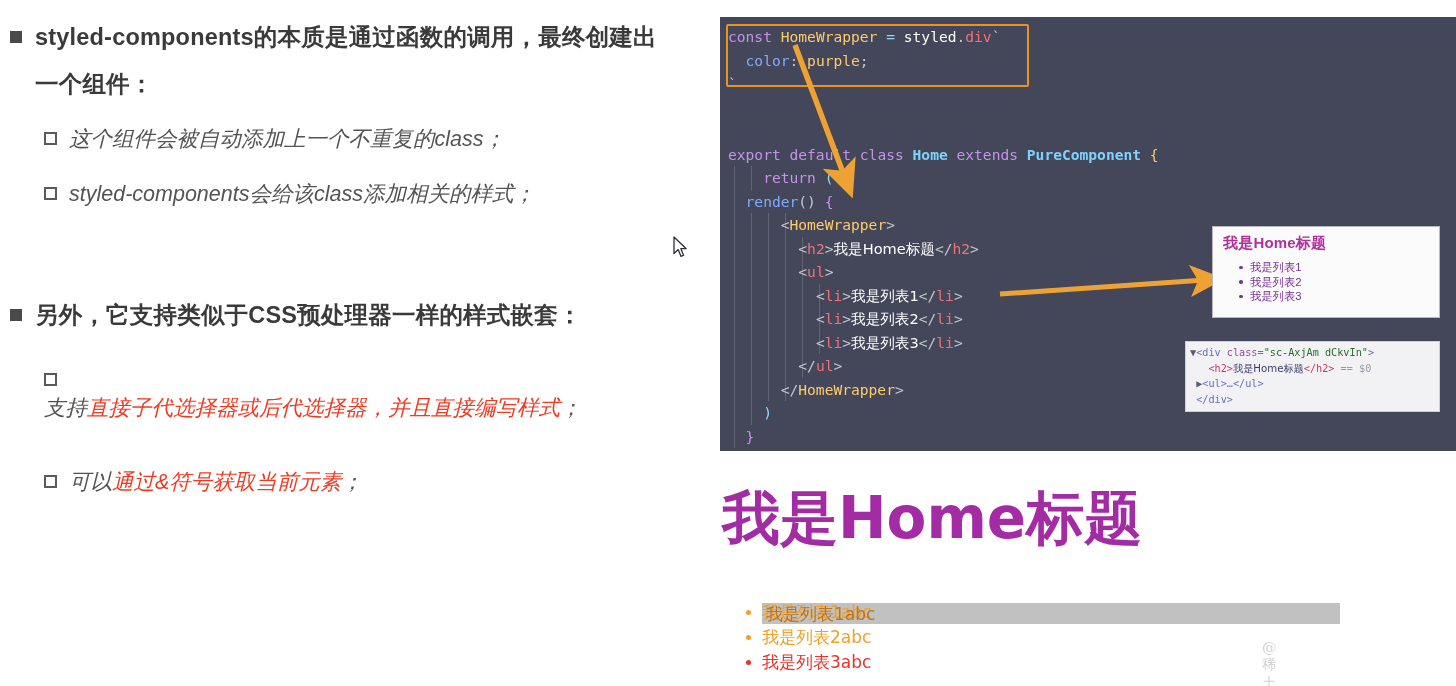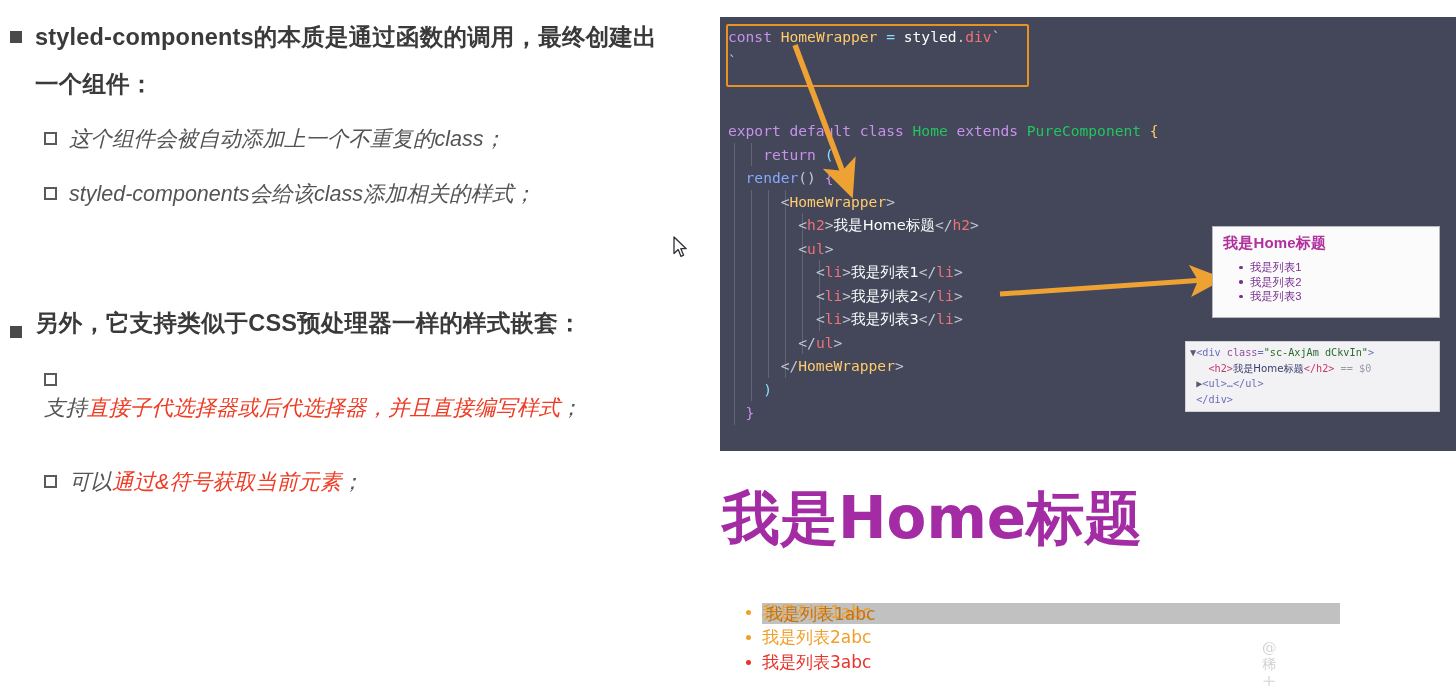--- a/index.html
+++ b/index.html
@@ -48,21 +48,21 @@
     font-size: 14.6px; line-height: 23.5px;
     color: #d6d9e0; padding: 8px 16px 0 0; overflow: hidden;
   }
   .code-line { white-space: pre; padding-left: 8px; height: 23.5px; position: relative; }
   .tok-kw      { color: #c792ea; }
   .tok-const   { color: #c792ea; }
   .tok-var     { color: #ffcb6b; }
   .tok-op      { color: #89ddff; }
   .tok-prop    { color: #82aaff; }
   .tok-attr    { color: #f07178; }
-  .tok-class   { color: #22c55e; }
+  .tok-class   { color: #7dd3fc; font-weight: bold; }
   .tok-fn      { color: #82aaff; }
   .tok-punc    { color: #c3c7d1; }
   .tok-tag     { color: #f07178; }
   .tok-tagy    { color: #ffcb6b; }
   .tok-brace   { color: #ffcb6b; }
   .tok-brace2  { color: #89ddff; }
   .tok-brace3  { color: #c792ea; }
   .tok-text    { color: #ffffff; }
   .cn          { font-family: "DejaVu Sans", "Liberation Sans", sans-serif; color:#fff; }
 
@@ -173,39 +173,40 @@
     <div class="bullet-l2" style="left:44px; top:117px;">
       <span class="mark-hollow"></span>
       <span class="txt">这个组件会被自动添加上一个不重复的class；</span>
     </div>
 
     <div class="bullet-l2" style="left:44px; top:172px;">
       <span class="mark-hollow"></span>
       <span class="txt">styled-components会给该class添加相关的样式；</span>
     </div>
 
-    <div class="bullet-l1" style="left:10px; top:300px;align-items:center;">
+    <div class="bullet-l1" style="left:10px; top:292px;">
       <span class="mark-sq"></span>
       <span class="txt">另外，它支持类似于CSS预处理器一样的样式嵌套：</span>
     </div>
 
     <div class="bullet-l2" style="left:44px; top:358px;flex-direction:column;">
       <span class="mark-hollow"></span>
       <span class="txt"><span>支持</span><span class="red">直接子代选择器或后代选择器，并且直接编写样式</span><span>；</span></span>
     </div>
 
     <div class="bullet-l2" style="left:44px; top:460px;">
       <span class="mark-hollow"></span>
       <span class="txt"><span>可以</span><span class="red">通过&amp;符号获取当前元素</span><span>；</span></span>
     </div>
 
   </div>
 
   <div class="code-panel">
     <div class="code-line"><span class="tok-const">const</span> <span class="tok-var">HomeWrapper</span> <span class="tok-op">=</span> <span class="tok-text">styled</span><span class="tok-punc">.</span><span class="tok-attr">div</span><span class="tok-punc">`</span></div>
+    <div class="code-line">  <span class="tok-prop">color</span><span class="tok-punc">:</span> <span class="tok-var">purple</span><span class="tok-punc">;</span></div>
     <div class="code-line"><span class="tok-punc">`</span></div>
     <div class="code-line"> </div>
     <div class="code-line"> </div>
     <div class="code-line"><span class="tok-kw">export</span> <span class="tok-kw">default</span> <span class="tok-kw">class</span> <span class="tok-class">Home</span> <span class="tok-kw">extends</span> <span class="tok-class">PureComponent</span> <span class="tok-brace">{</span></div>
     <div class="code-line"><span class="indent-guide" style="left:14px;"></span><span class="indent-guide" style="left:31px;"></span>    <span class="tok-kw">return</span> <span class="tok-brace2">(</span></div>
     <div class="code-line"><span class="indent-guide" style="left:14px;"></span>  <span class="tok-fn">render</span><span class="tok-punc">()</span> <span class="tok-brace3">{</span></div>
     <div class="code-line"><span class="indent-guide" style="left:14px;"></span><span class="indent-guide" style="left:31px;"></span><span class="indent-guide" style="left:48px;"></span><span class="indent-guide" style="left:65px;"></span>      <span class="tok-punc">&lt;</span><span class="tok-tagy">HomeWrapper</span><span class="tok-punc">&gt;</span></div>
     <div class="code-line"><span class="indent-guide" style="left:14px;"></span><span class="indent-guide" style="left:31px;"></span><span class="indent-guide" style="left:48px;"></span><span class="indent-guide" style="left:65px;"></span><span class="indent-guide" style="left:82px;"></span>        <span class="tok-punc">&lt;</span><span class="tok-tag">h2</span><span class="tok-punc">&gt;</span><span class="cn">我是Home标题</span><span class="tok-punc">&lt;/</span><span class="tok-tag">h2</span><span class="tok-punc">&gt;</span></div>
     <div class="code-line"><span class="indent-guide" style="left:14px;"></span><span class="indent-guide" style="left:31px;"></span><span class="indent-guide" style="left:48px;"></span><span class="indent-guide" style="left:65px;"></span><span class="indent-guide" style="left:82px;"></span>        <span class="tok-punc">&lt;</span><span class="tok-tag">ul</span><span class="tok-punc">&gt;</span></div>
     <div class="code-line"><span class="indent-guide" style="left:14px;"></span><span class="indent-guide" style="left:31px;"></span><span class="indent-guide" style="left:48px;"></span><span class="indent-guide" style="left:65px;"></span><span class="indent-guide" style="left:82px;"></span><span class="indent-guide" style="left:99px;"></span>          <span class="tok-punc">&lt;</span><span class="tok-tag">li</span><span class="tok-punc">&gt;</span><span class="cn">我是列表1</span><span class="tok-punc">&lt;/</span><span class="tok-tag">li</span><span class="tok-punc">&gt;</span></div>

